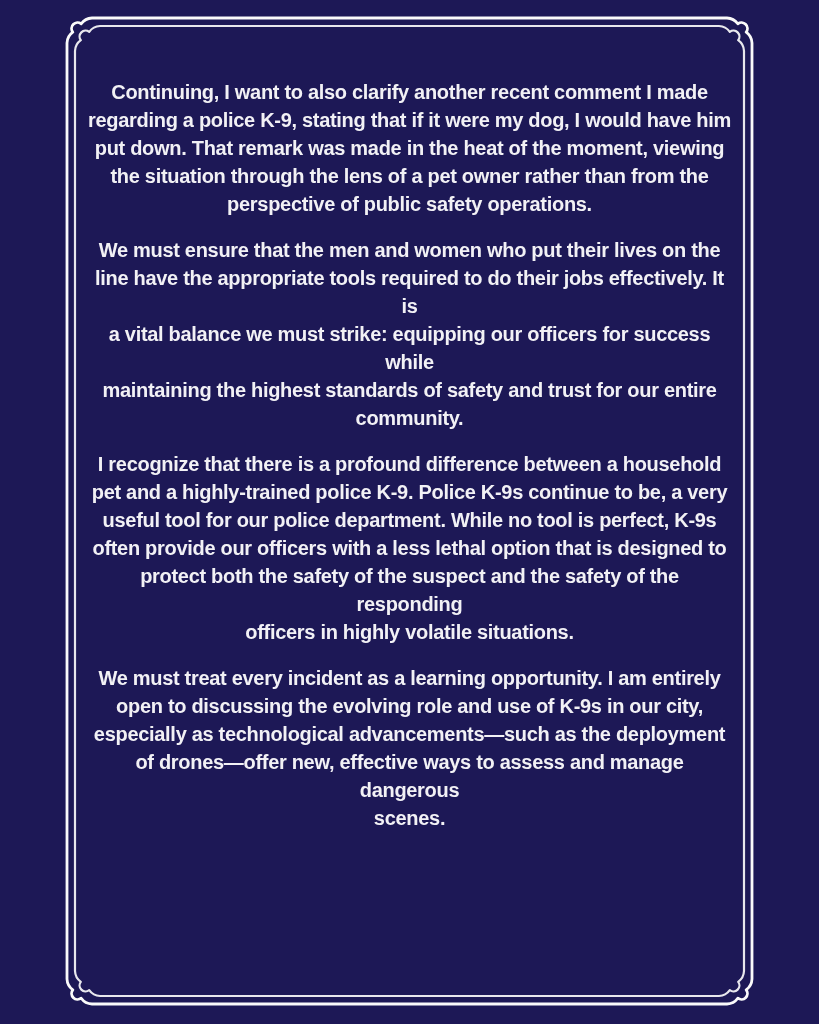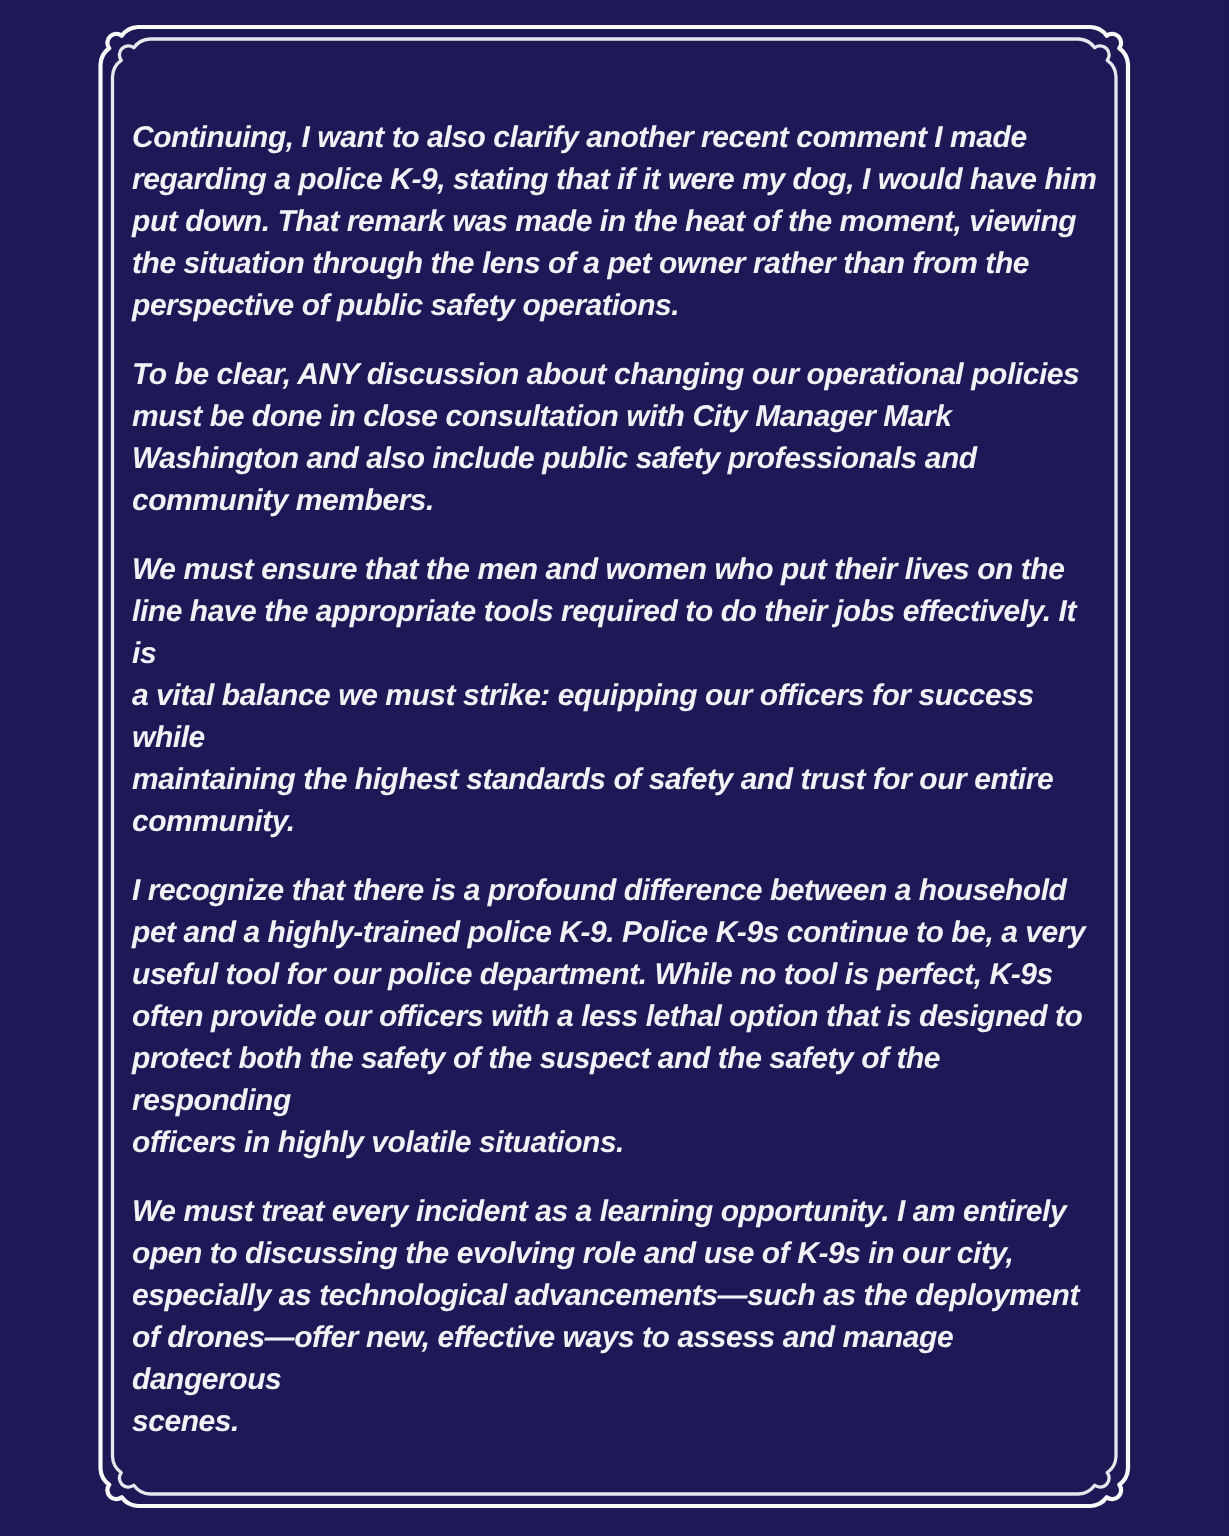--- a/index.html
+++ b/index.html
@@ -40,22 +40,21 @@
     text-align: center;
   }
   .content p {
     margin: 0 0 18px 0;
     color: var(--text-color, #f2f1f5);
     font-size: 20px;
     font-weight: bold;
     line-height: 28px;
     letter-spacing: -0.3px;
     white-space: pre-line;
-    text-align: left;
-    font-style: italic;
+    text-align: center;
   }
   .content p:last-child { margin-bottom: 0; }
 </style>
 </head>
 <body style="background: rgb(29, 24, 86);">
 
 <div class="canvas">
 
   <svg class="frame" viewBox="0 0 819 1024" xmlns="http://www.w3.org/2000/svg" aria-hidden="true">
 
@@ -81,24 +80,20 @@
       A 14 14 0 0 1 80.8 40.2 A 6 6 0 0 1 89.2 31.8 A 14 14 0 0 1 100 26
       Z"></path>
   </svg>
 
   <main class="content">
     <p>Continuing, I want to also clarify another recent comment I made
 regarding a police K-9, stating that if it were my dog, I would have him
 put down. That remark was made in the heat of the moment, viewing
 the situation through the lens of a pet owner rather than from the
 perspective of public safety operations.</p>
-    <p>To be clear, ANY discussion about changing our operational policies
-must be done in close consultation with City Manager Mark
-Washington and also include public safety professionals and
-community members.</p>
     <p>We must ensure that the men and women who put their lives on the
 line have the appropriate tools required to do their jobs effectively. It is
 a vital balance we must strike: equipping our officers for success while
 maintaining the highest standards of safety and trust for our entire
 community.</p>
     <p>I recognize that there is a profound difference between a household
 pet and a highly-trained police K-9. Police K-9s continue to be, a very
 useful tool for our police department. While no tool is perfect, K-9s
 often provide our officers with a less lethal option that is designed to
 protect both the safety of the suspect and the safety of the responding

